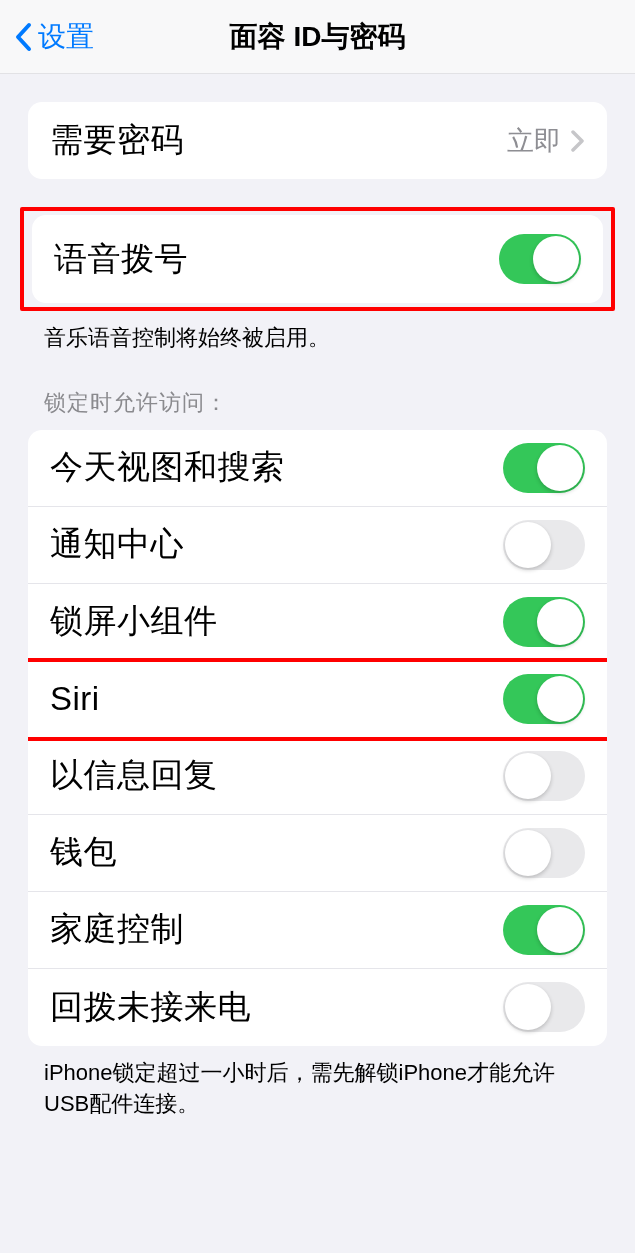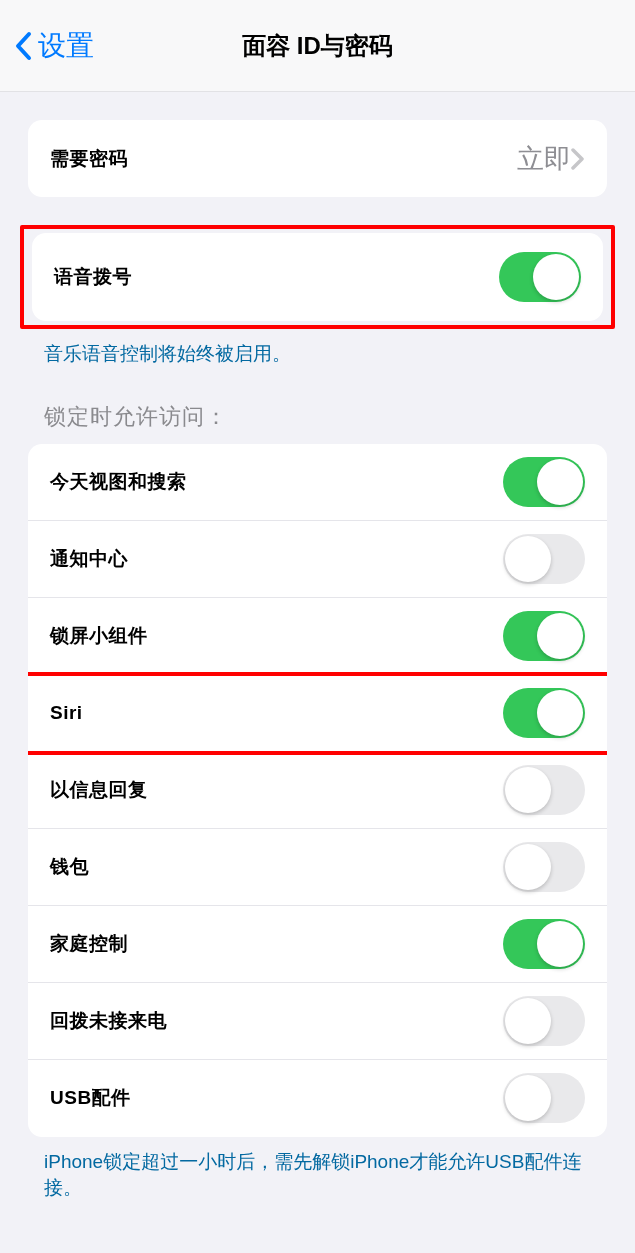--- a/index.html
+++ b/index.html
@@ -4,41 +4,41 @@
 <style>
   * { box-sizing: border-box; margin: 0; padding: 0; }
   body {
     width: 635px;
     height: 1253px;
     background: #f2f2f7;
     font-family: -apple-system, "Helvetica Neue", Arial, sans-serif;
     overflow: hidden;
   }
   .header {
-    height: 92px;
+    height: 74px;
     background: #f8f8f9;
     border-bottom: 1px solid #e2e2e5;
     display: flex;
     align-items: center;
     position: relative;
   }
   .back-btn {
     display: flex;
     align-items: center;
     padding-left: 14px;
     color: #007aff;
     font-size: 28px;
     cursor: pointer;
   }
   .back-btn svg { margin-right: 6px; }
   .header-title {
     position: absolute;
     left: 0; right: 0;
     text-align: center;
-    font-size: 24px;
+    font-size: 28px;
     font-weight: 600;
     color: #000;
     pointer-events: none;
   }
   .content { padding: 0 0 10px 0; }
 
   .group {
     background: #fff;
     border-radius: 14px;
     margin: 28px 28px 0 28px;
@@ -47,40 +47,40 @@
   .row {
     display: flex;
     align-items: center;
     justify-content: space-between;
     min-height: 77px;
     padding: 0 22px;
     border-bottom: 1px solid #e5e5ea;
   }
   .row:last-child { border-bottom: none; }
   .row-label {
-    font-size: 19px;
+    font-size: 33px;
     color: #000;
     letter-spacing: 0.5px;
-    font-weight: bold;
   }
   .row-value {
     font-size: 27px;
     color: #8e8e93;
     display: flex;
     align-items: center;
+    gap: 10px;
   }
   .chevron {
     color: #c6c6c9;
     display: flex;
     align-items: center;
   }
 
   .footer-text {
-    font-size: 19px;
-    color: #0369a1;
+    font-size: 22px;
+    color: #000000;
     margin: 12px 44px 0 44px;
     line-height: 1.4;
   }
   .section-header {
     font-size: 22px;
     color: #8a8a8e;
     margin: 34px 44px 12px 44px;
     letter-spacing: 1px;
   }
 
@@ -216,23 +216,17 @@
         <div class="toggle on">
           <div class="knob"></div>
         </div>
       </div>
       <div class="row">
         <span class="row-label">回拨未接来电</span>
         <div class="toggle off">
           <div class="knob"></div>
         </div>
       </div>
-      <div class="row">
-        <span class="row-label">USB配件</span>
-        <div class="toggle off">
-          <div class="knob"></div>
-        </div>
-      </div>
     </div>
 
   <div class="footer-text">iPhone锁定超过一小时后，需先解锁iPhone才能允许USB配件连接。</div>
 
 </div>
 
 </body></html>

